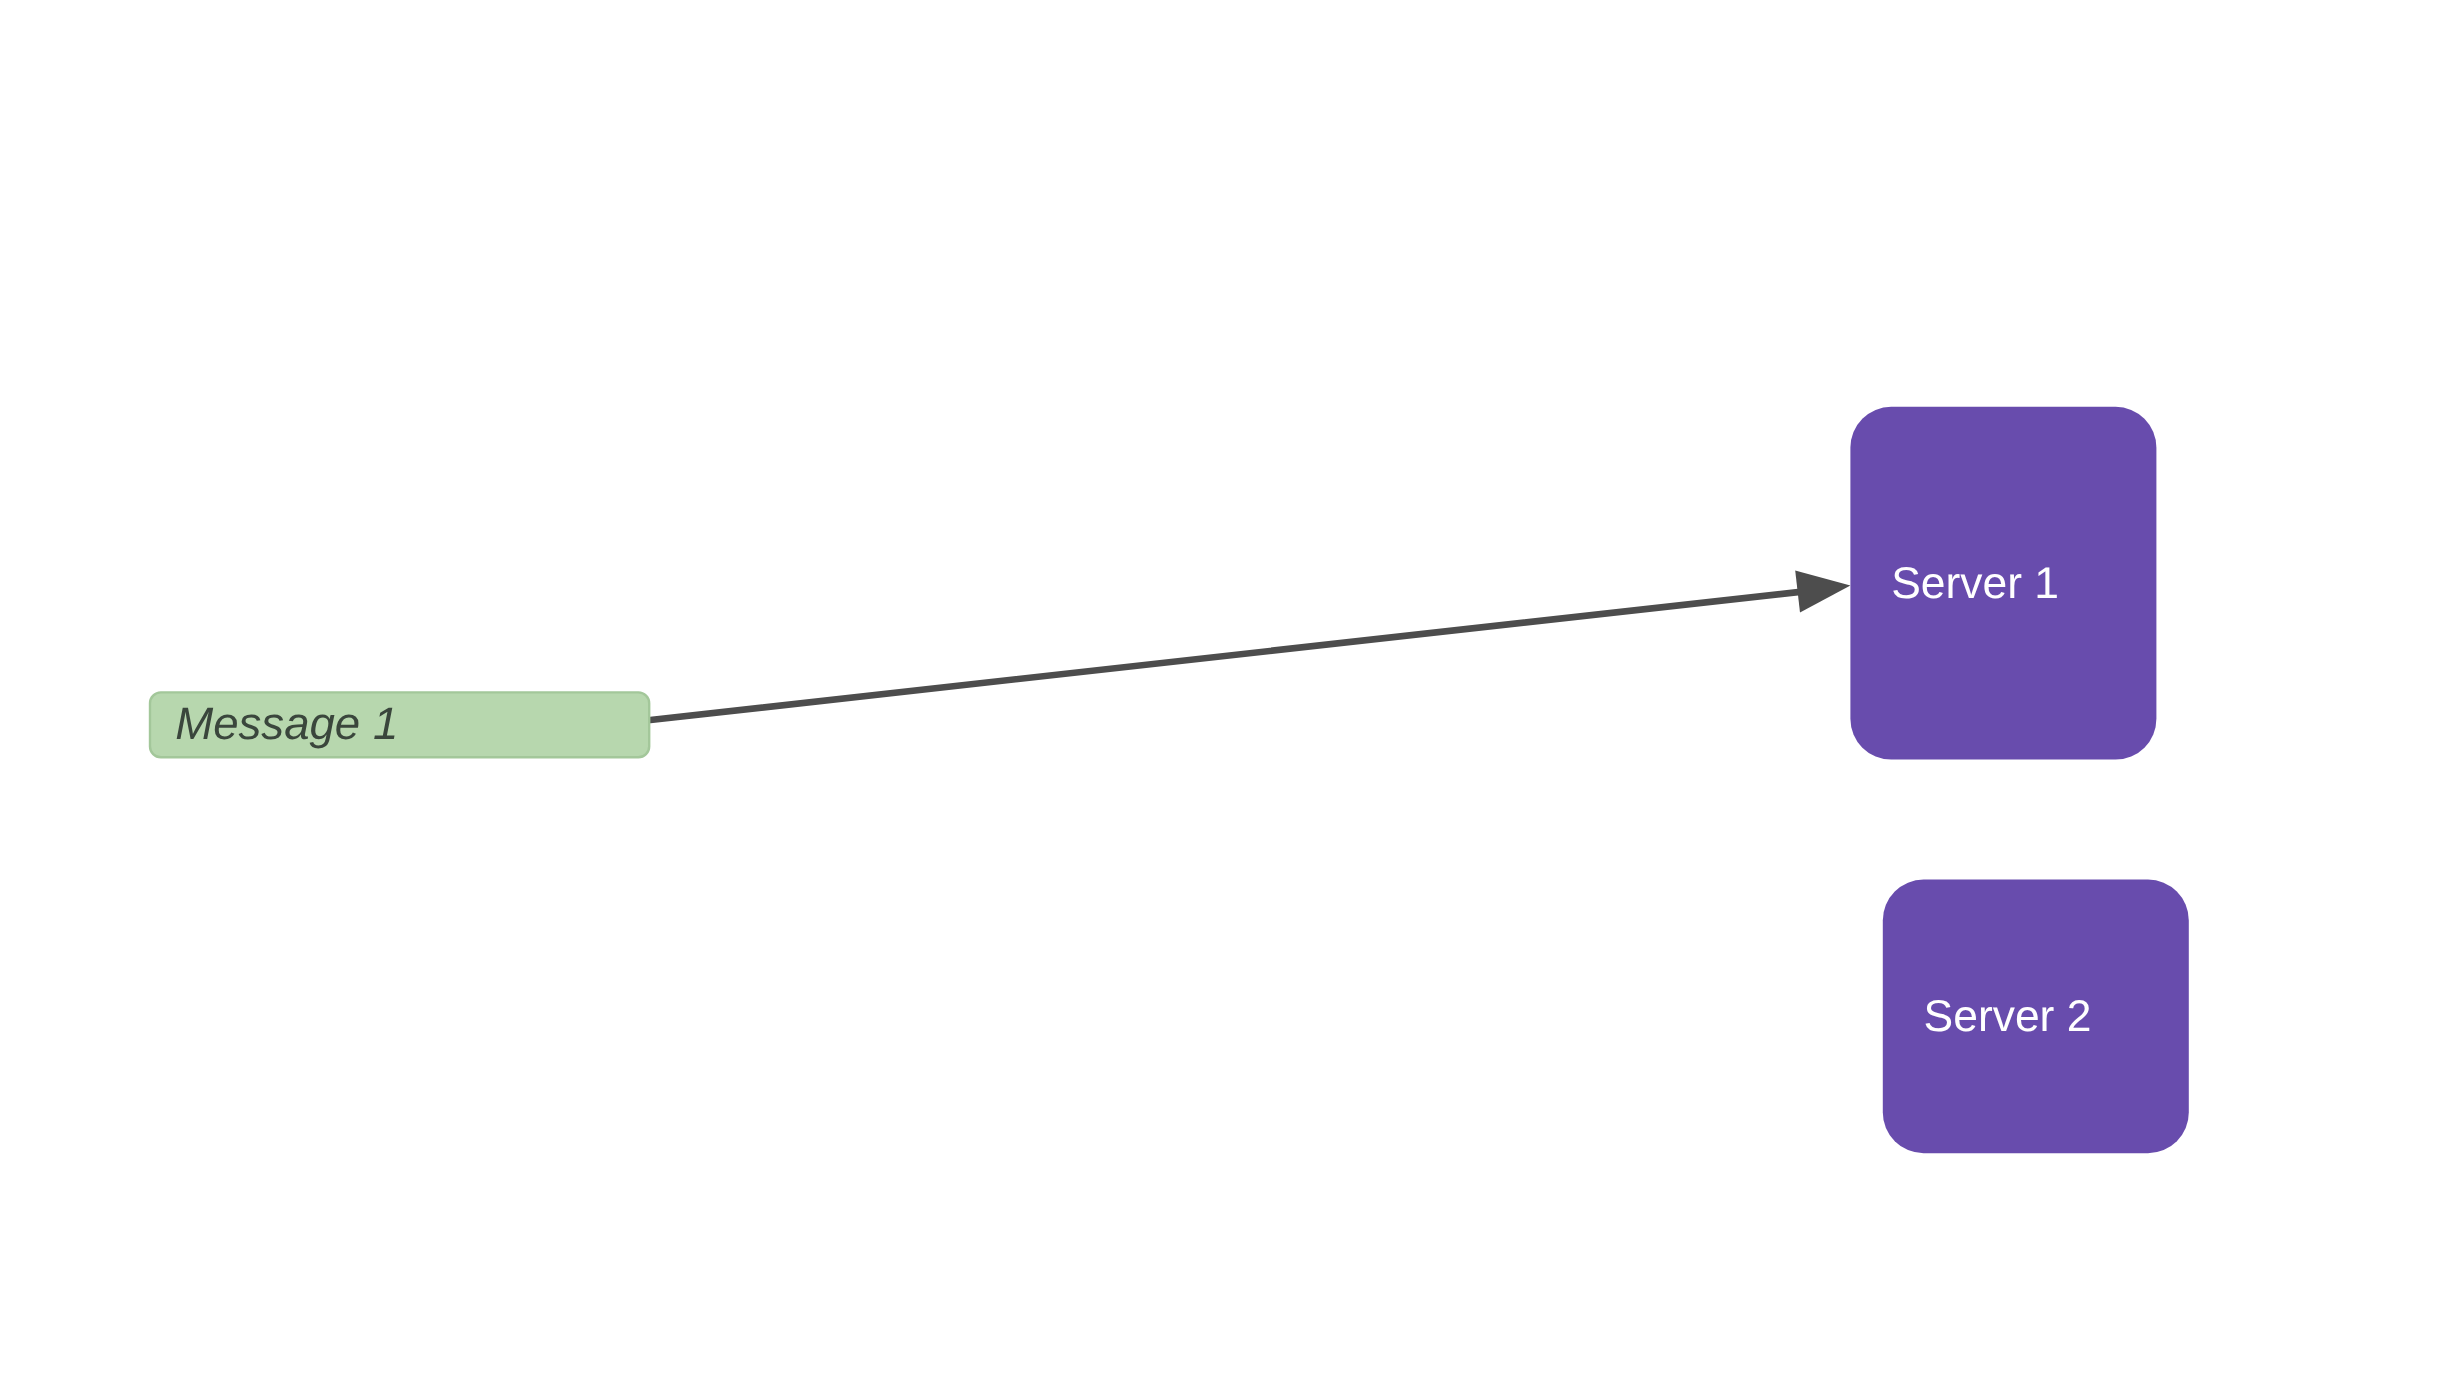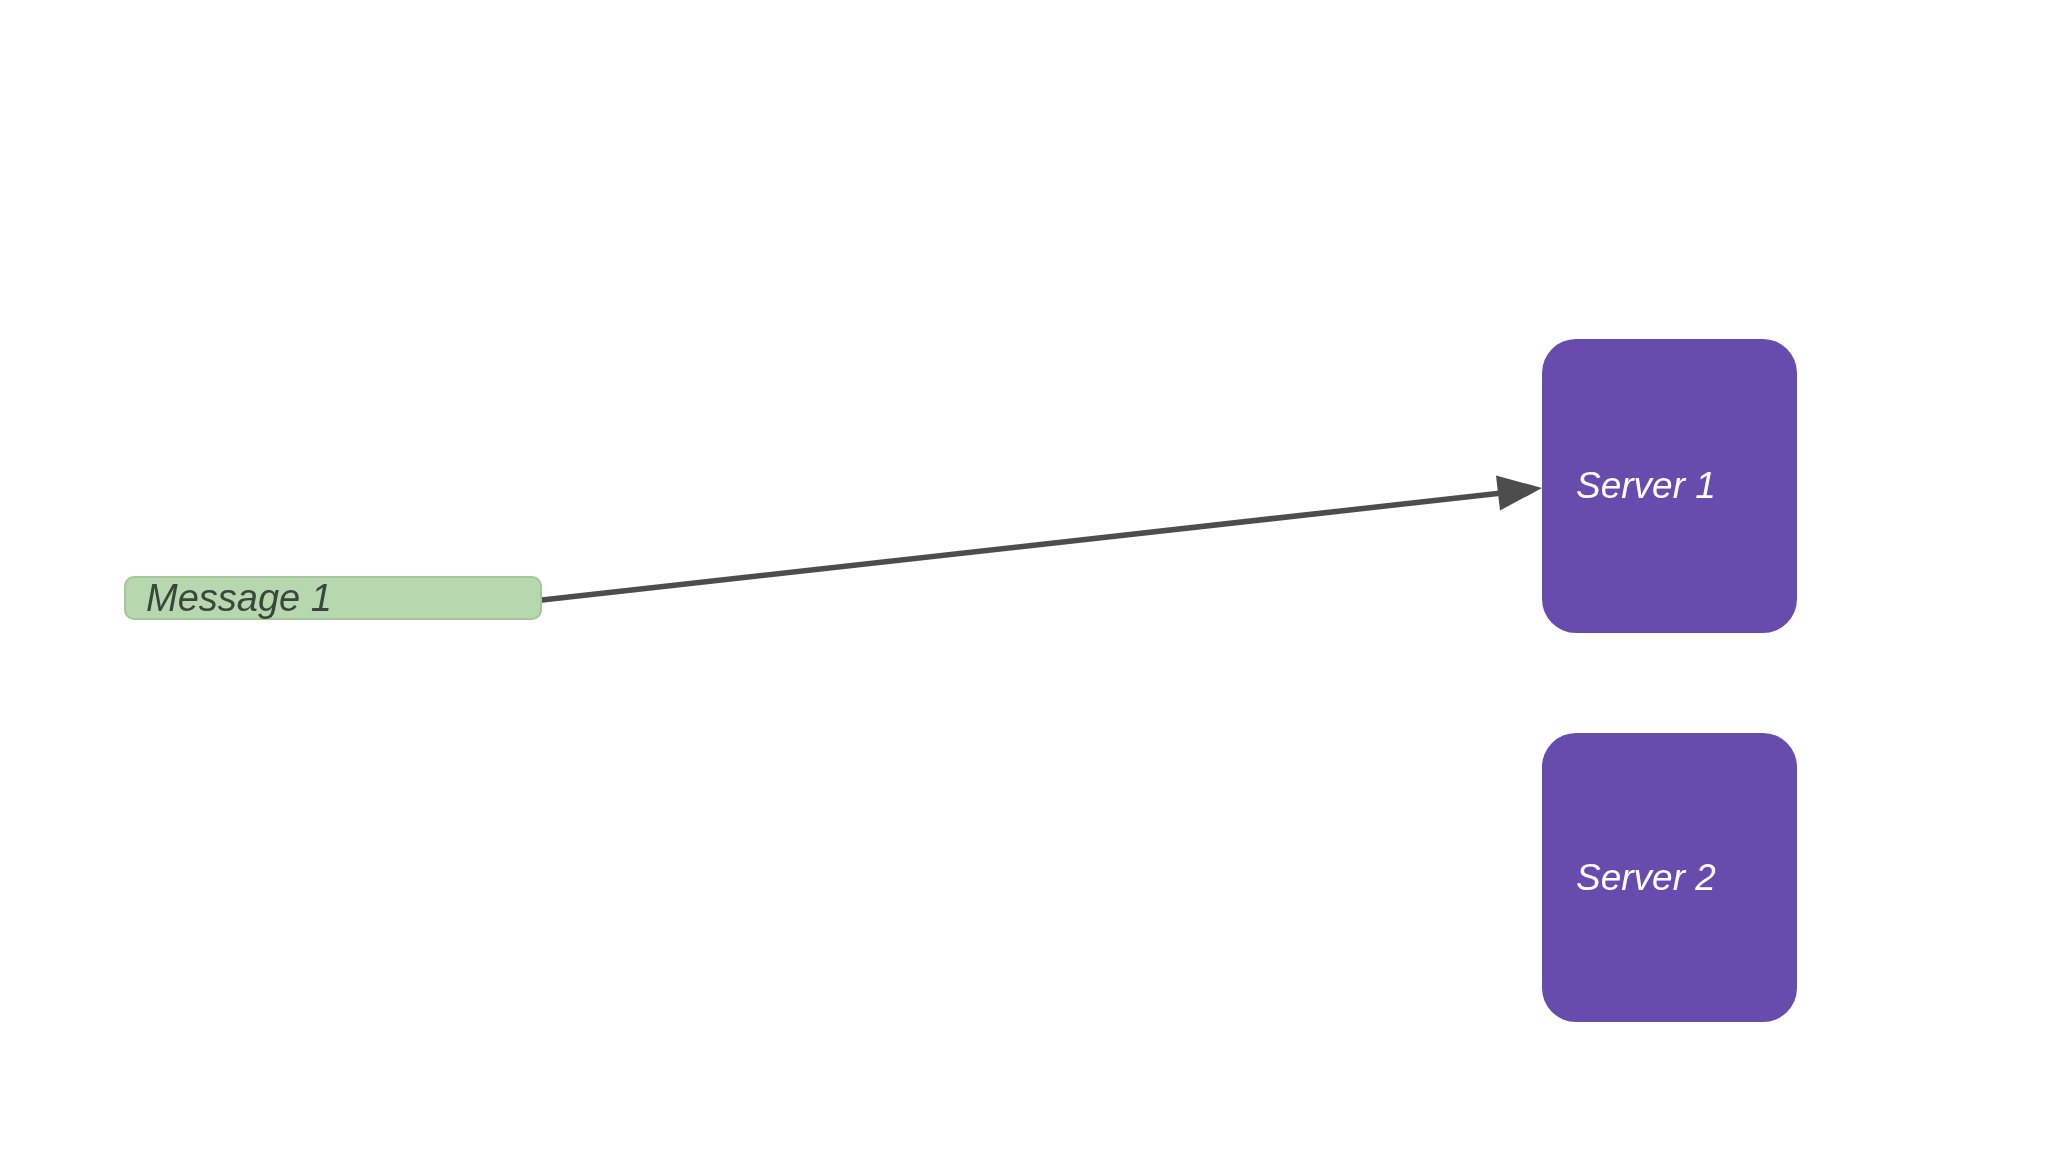--- a/index.html
+++ b/index.html
@@ -51,21 +51,21 @@
     stroke-linecap: round;
   }
   .arrow-layer polygon {
     fill: var(--arrow);
   }
   .message-node {
     position: absolute;
     left: 124px;
     top: 576px;
     width: 418px;
-    height: 44px;
+    height: 56px;
     background: var(--message-fill);
     border: 2px solid var(--message-border);
     border-radius: 10px;
     display: flex;
     align-items: center;
     padding-left: 20px;
     font-size: 38px;
     font-style: italic;
     color: var(--message-text);
     white-space: nowrap;
@@ -74,26 +74,25 @@
   .server-node {
     position: absolute;
     left: 1542px;
     width: 255px;
     background: var(--server-fill);
     border-radius: 34px;
     display: flex;
     align-items: center;
     padding-left: 34px;
     font-size: 37px;
-    font-style: italic;
     color: var(--server-text);
     white-space: nowrap;
   }
   .server-1 { top: 339px; height: 294px; }
-  .server-2 { top: 733px; height: 289px; }
+  .server-2 { top: 733px; height: 228px; margin-left: 27px; }
 </style>
 </head>
 <body>
 
 <div class="canvas">
 
 
   <svg class="arrow-layer" viewBox="0 0 2048 1152" xmlns="http://www.w3.org/2000/svg">
     <line x1="542" y1="600" x2="1502" y2="493"></line>
     <polygon points="1542,488 1500,510.5 1496,475.5"></polygon>

